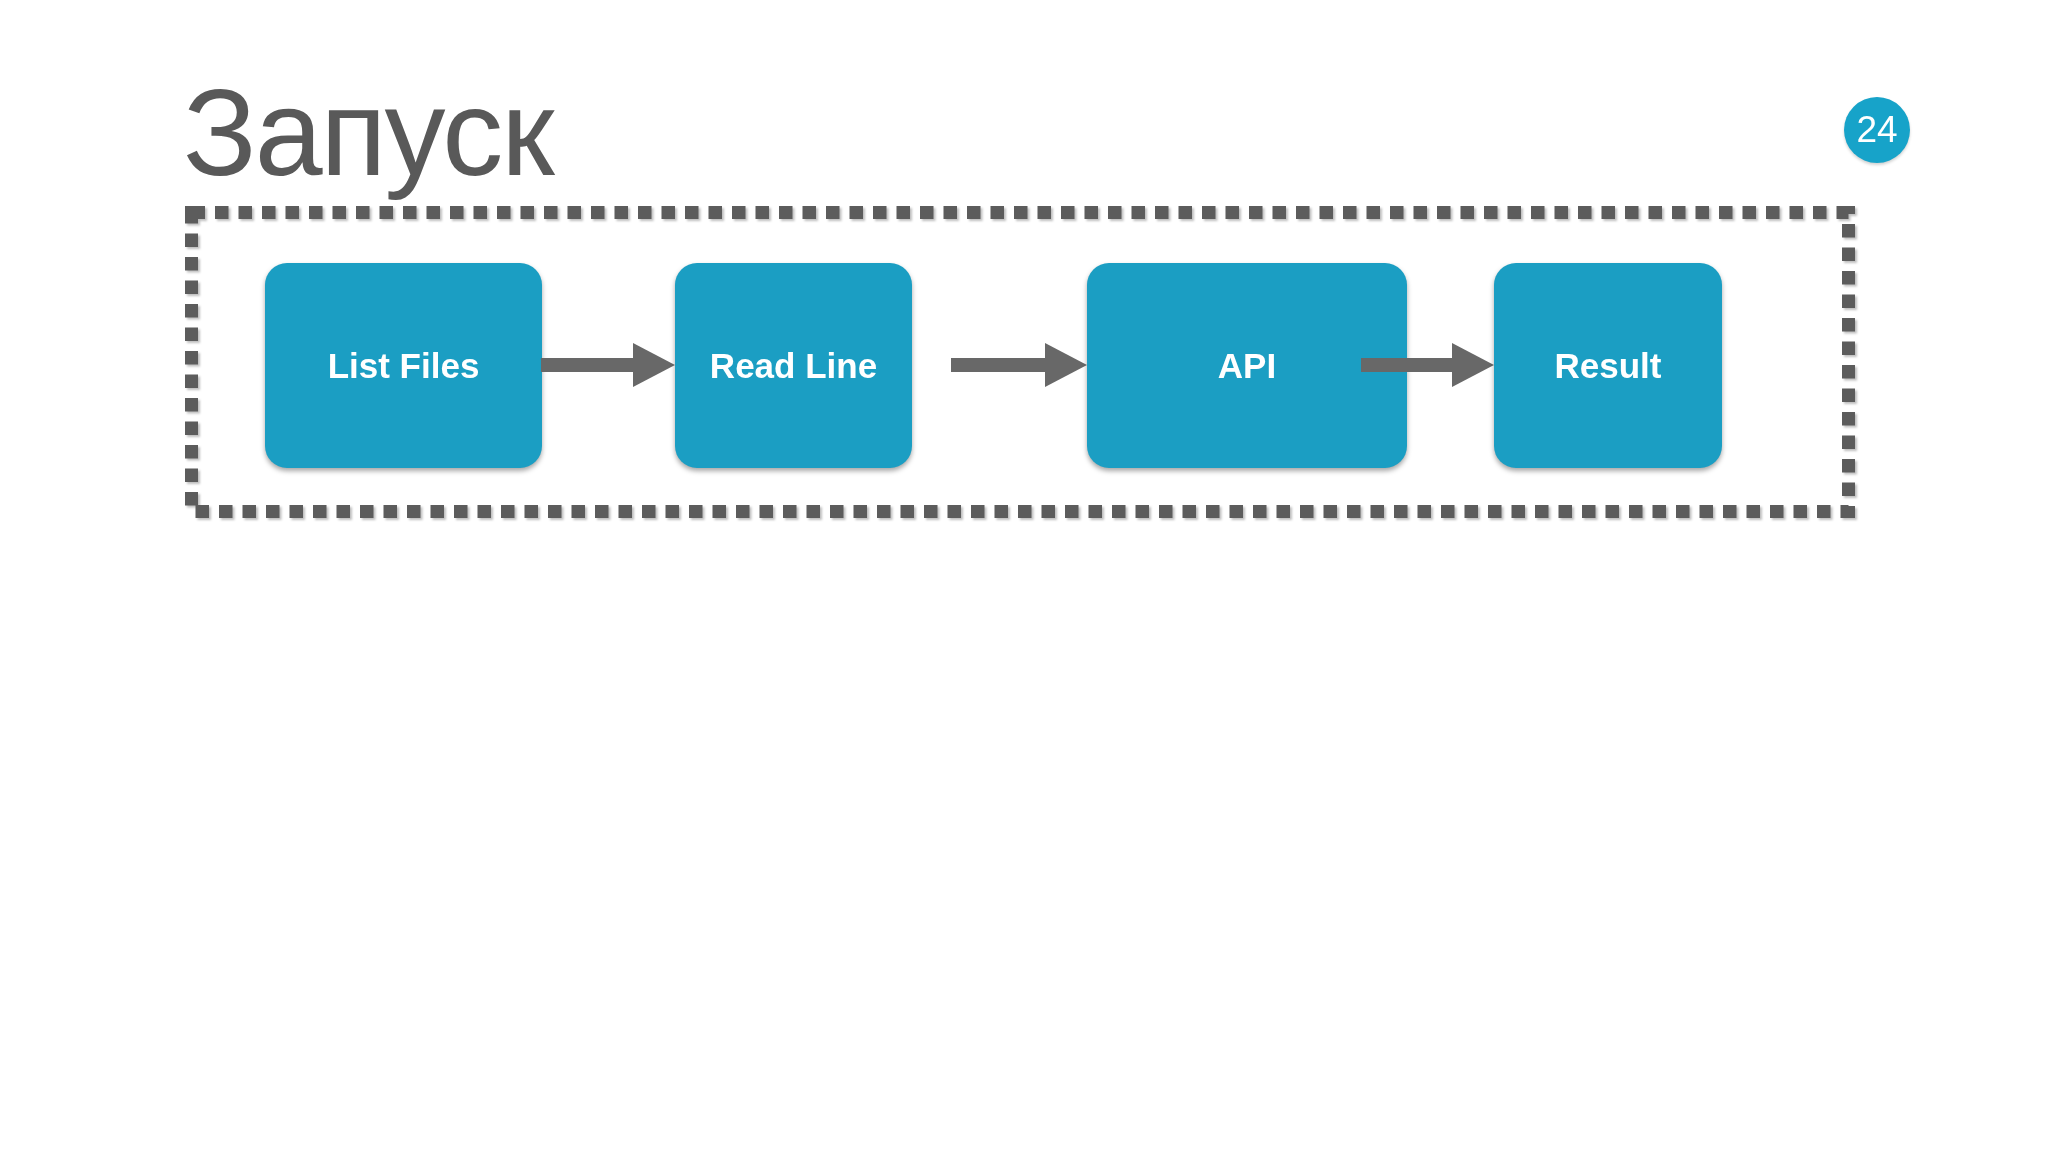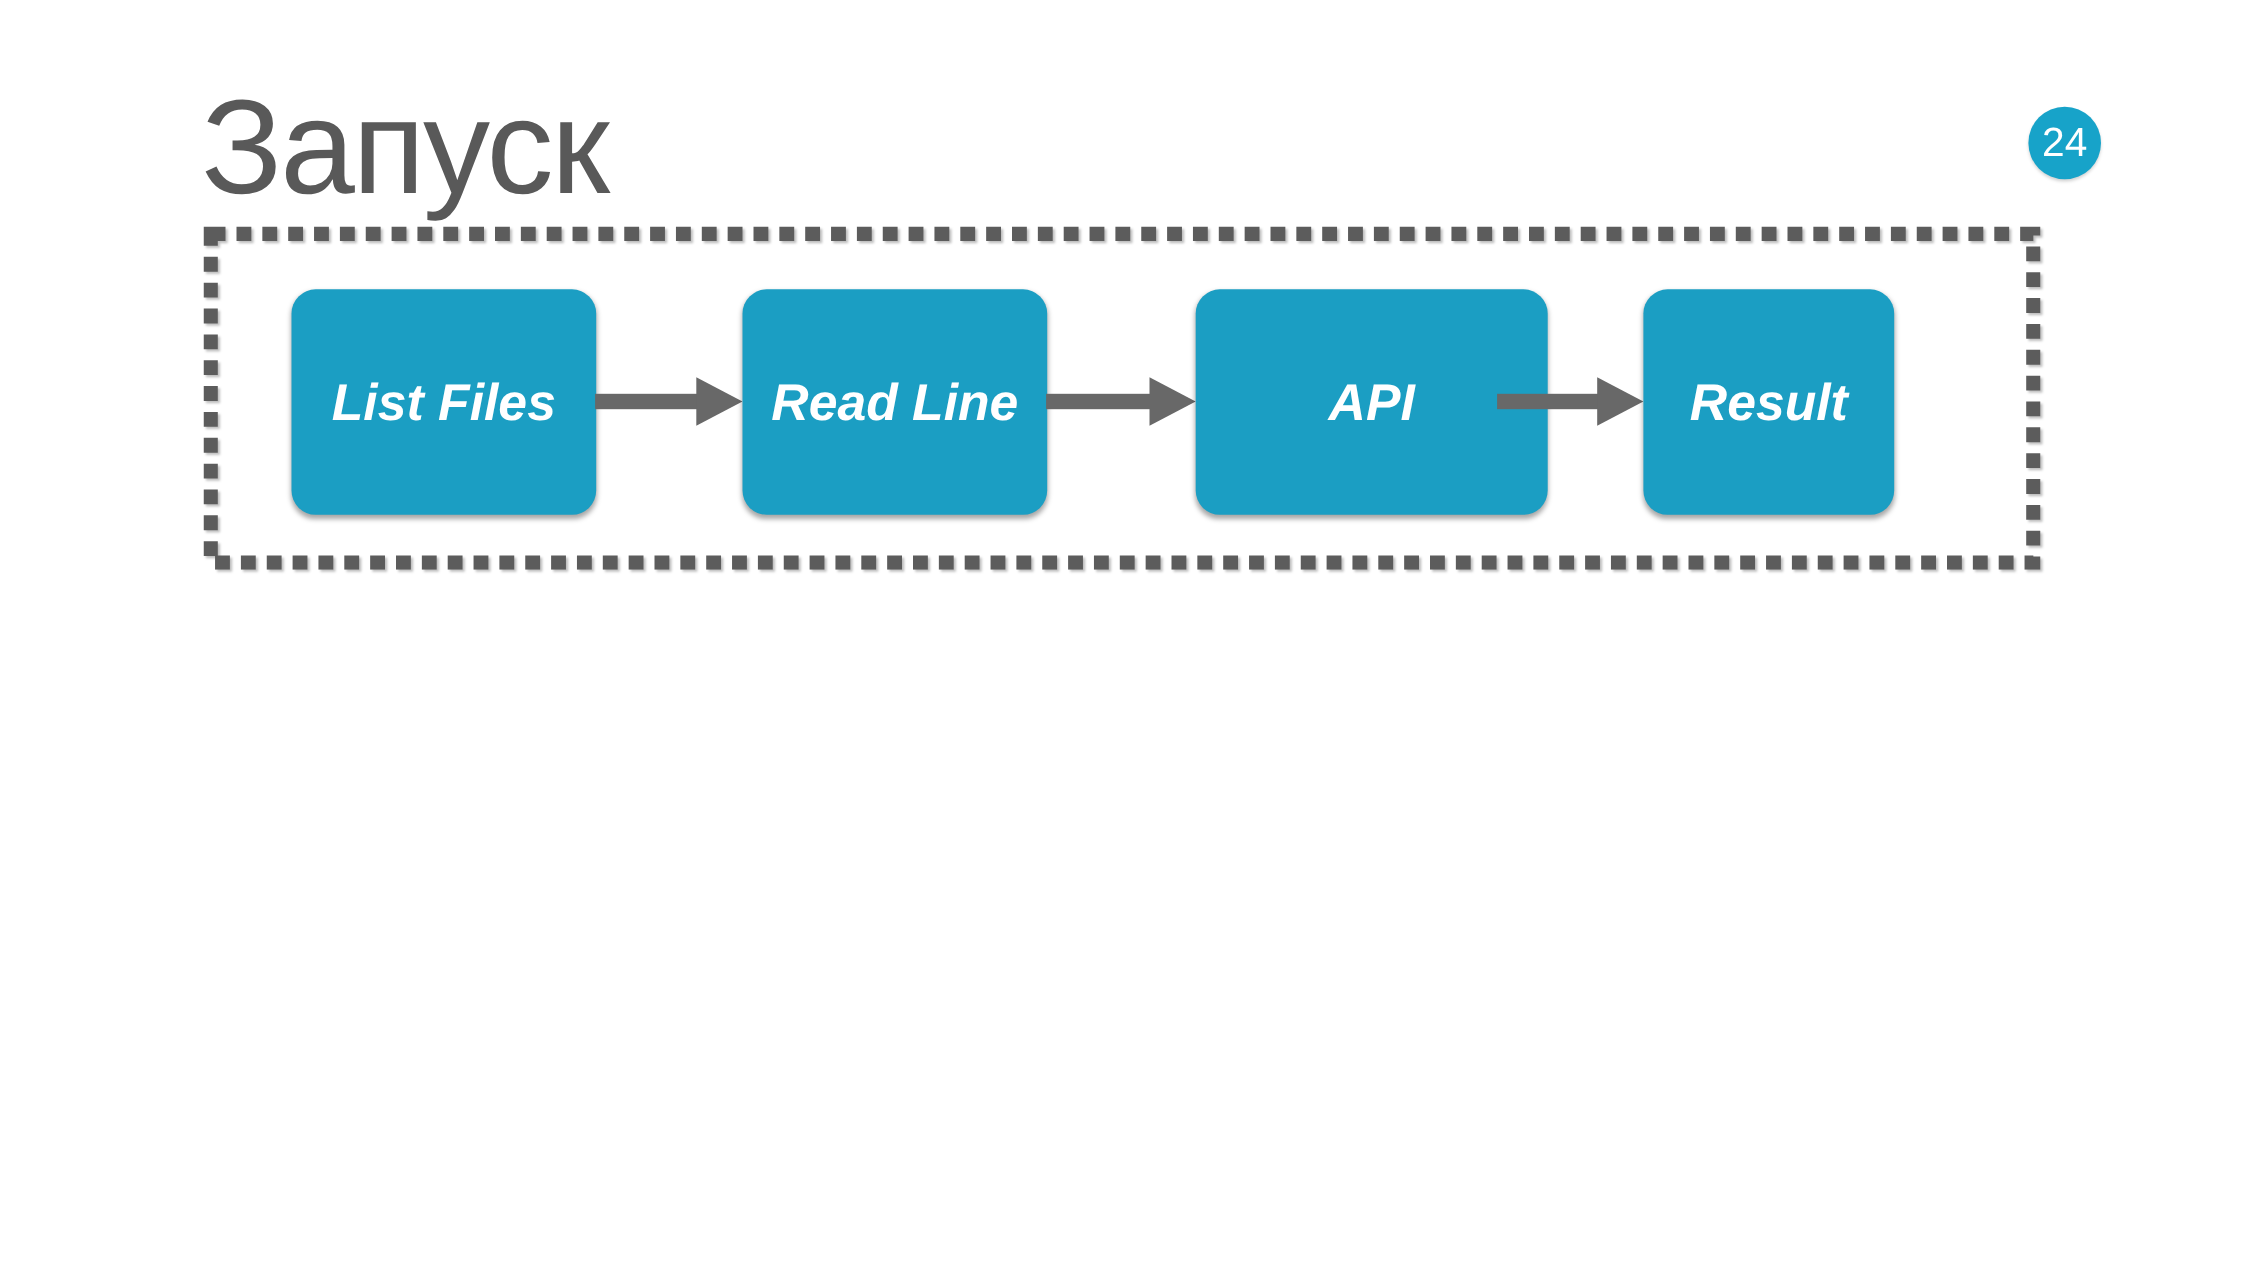--- a/index.html
+++ b/index.html
@@ -57,27 +57,26 @@
     height: 205px;
     border-radius: 22px;
     background: var(--node-fill, #1b9ec3);
     display: flex;
     align-items: center;
     justify-content: center;
     box-shadow: 0 3px 5px rgba(0,0,0,0.35);
   }
   .node span {
     color: var(--node-text, #ffffff);
-    font-size: 47px;
+    font-size: 35px;
     font-weight: 700;
     white-space: nowrap;
-    font-style: italic;
   }
   .node1 { left: 265px;  width: 277px; }
-  .node2 { left: 675px;  width: 277px; }
+  .node2 { left: 675px;  width: 237px; }
   .node3 { left: 1087px; width: 320px; }
   .node4 { left: 1494px; width: 228px; }
   .arrow {
     position: absolute;
     top: 343px;
     height: 44px;
   }
   .arrow .shaft {
     position: absolute;
     left: 0;

